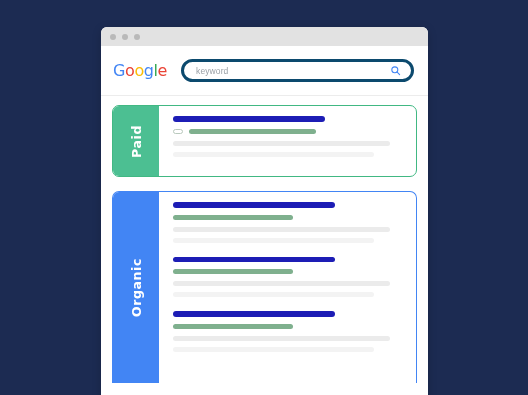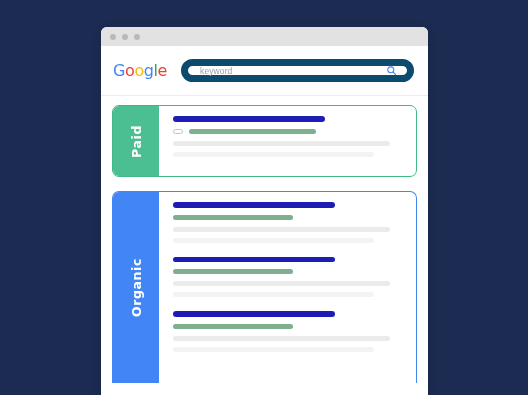--- a/index.html
+++ b/index.html
@@ -72,21 +72,21 @@
   .glogo span { display: inline; }
   .g-b { color: #4285f4; }
   .g-r { color: #ea4335; }
   .g-y { color: #fbbc05; }
   .g-g { color: #34a853; }
 
   .searchbox {
     flex: 1;
     margin-left: 14px;
     height: 23px;
-    border: 7px solid #0c4a6e;
+    border: 3px solid #0c4a6e;
     border-radius: 12px;
     display: flex;
     align-items: center;
     padding: 0 10px 0 12px;
     box-sizing: border-box;
     background: #fff;
   }
   .searchbox .val {
     flex: 1;
     font-size: 8.5px;

